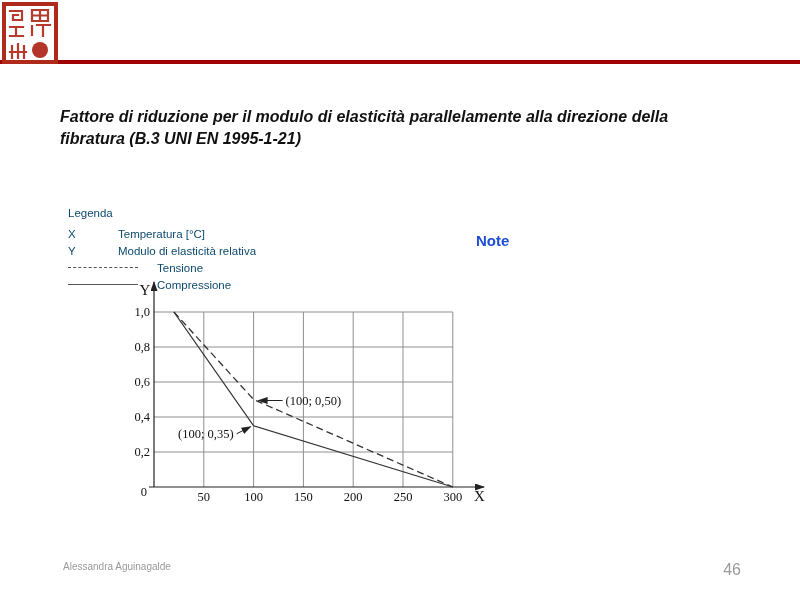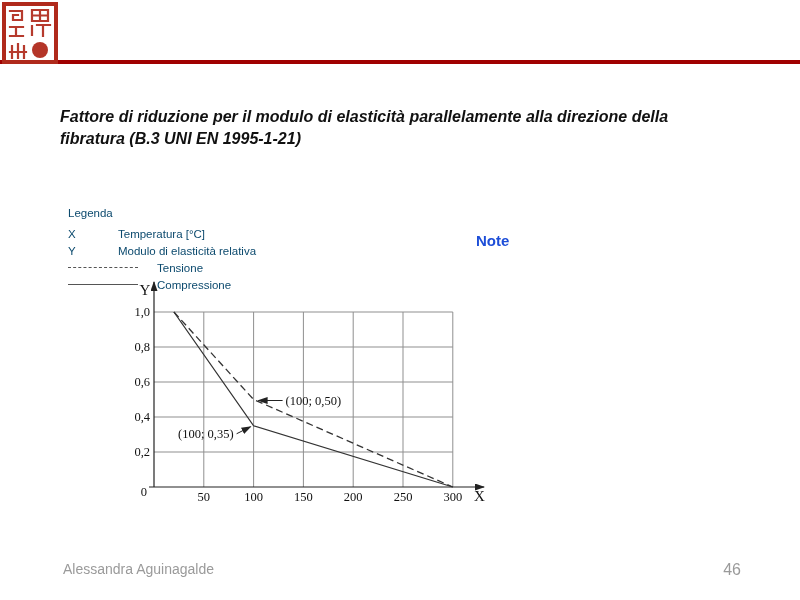--- a/index.html
+++ b/index.html
@@ -36,21 +36,21 @@
   .legend-sample.dashed{border-top-style:dashed;}
   
   .chart-wrap{position:absolute;left:60px;top:270px;width:440px;height:245px;}
   .chart-wrap svg{display:block;width:440px;height:245px;}
   .chart-wrap text{font-family:"Liberation Serif","DejaVu Serif",serif;fill:#111;}
   
   .note{position:absolute;left:476px;top:230px;width:270px;color:#1d4ed8;}
   .note-heading{font-size:15px;font-weight:bold;line-height:21px;}
   .note-para{font-size:14.5px;font-weight:bold;line-height:21px;text-align:justify;}
   
-  .footer-author{position:absolute;left:63px;top:561px;font-size:14px;color:var(--footer-color);}
+  .footer-author{position:absolute;left:63px;top:561px;font-size:10px;color:var(--footer-color);}
   .footer-page{position:absolute;right:59px;top:561px;font-size:16px;color:var(--footer-color);}
 </style>
 </head>
 <body>
 
 <div id="slide">
 
   <div class="accent-line"></div>
 
   <svg class="stamp" viewBox="0 0 56 62" aria-hidden="true">

